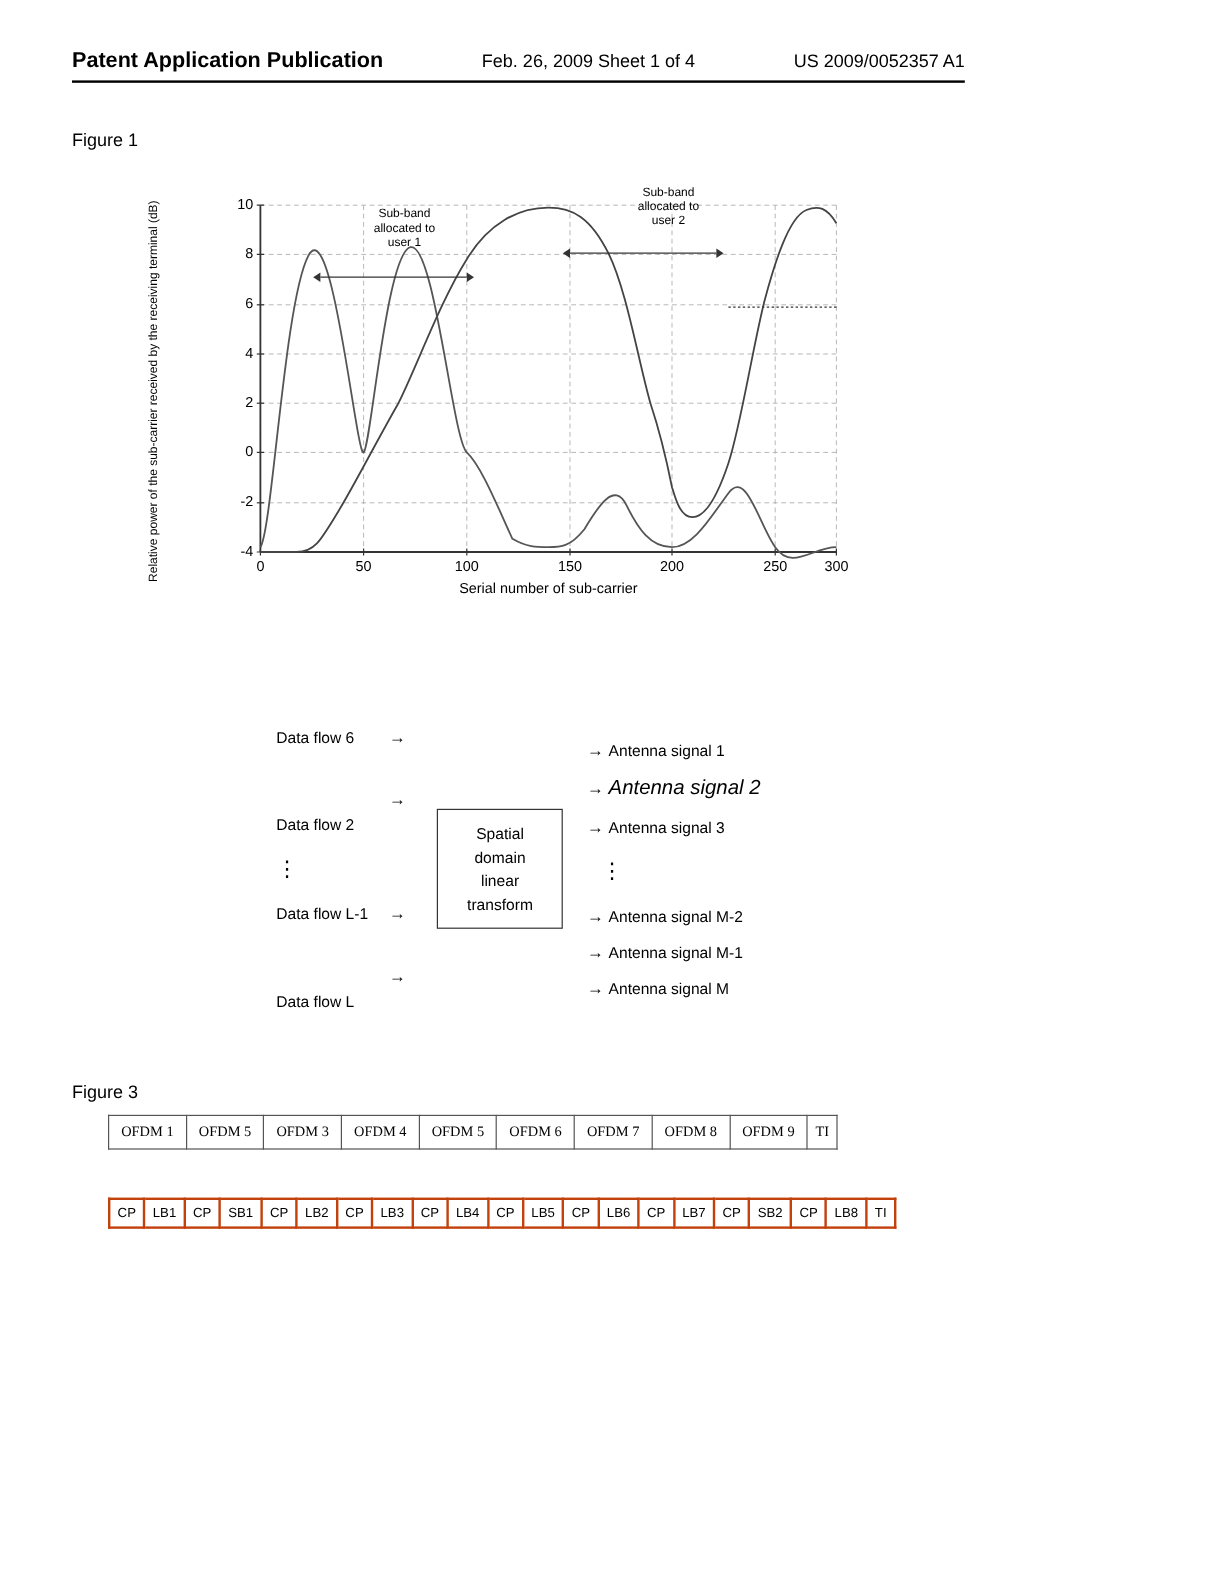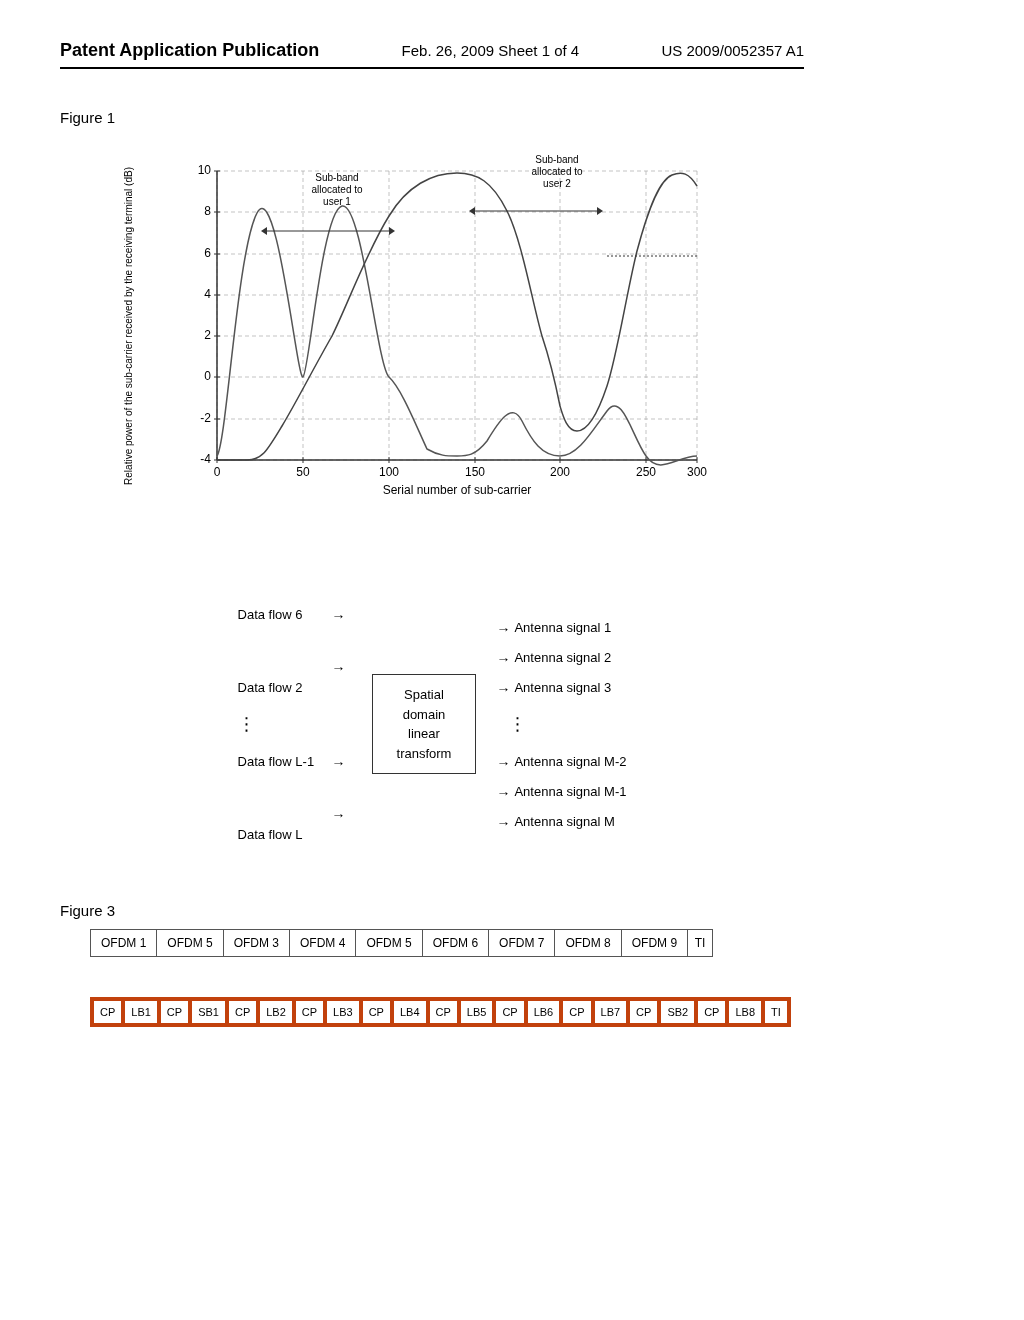--- a/index.html
+++ b/index.html
@@ -95,21 +95,21 @@
       gap: 4px;
     }
 
     
     .figure3-container {
       margin-bottom: 40px;
     }
     .ofdm-table {
       border-collapse: collapse;
       font-size: 12px;
-      font-family: Liberation Sans, sans-serif;
+      font-family: Liberation Serif, serif;
       margin-left: 30px;
     }
     .ofdm-table td {
       border: 1px solid #555;
       padding: 6px 10px;
       text-align: center;
       min-width: 55px;
     }
     .ofdm-table td.ti-cell {
       min-width: 25px;
@@ -120,21 +120,21 @@
     .figure4-container {
       margin-bottom: 40px;
     }
     .cp-table {
       border-collapse: collapse;
       font-size: 11px;
       font-family: Arial, sans-serif;
       margin-left: 30px;
     }
     .cp-table td {
-      border: 4px solid #c2410c;
+      border: 2px solid #c2410c;
       padding: 5px 6px;
       text-align: left;
       min-width: 28px;
     }
     .cp-table td.ti-cell {
       min-width: 22px;
     }
   </style>
 </head>
 <body>
@@ -296,21 +296,21 @@
 transform</span>
       </div>
 
       <div class="fig2-outputs">
         <div class="fig2-output-row">
           <span style="font-size:14px;">→</span>
           <span style="font-size:13px;font-family:Arial,sans-serif;">Antenna signal 1</span>
         </div>
         <div class="fig2-output-row">
           <span style="font-size:14px;">→</span>
-          <span style="font-size:13px;font-family:Arial,sans-serif;">Antenna signal 2</span>
+          <span style="font-size:17px;font-family:Arial,sans-serif;font-style:italic;">Antenna signal 2</span>
         </div>
         <div class="fig2-output-row">
           <span style="font-size:14px;">→</span>
           <span style="font-size:13px;font-family:Arial,sans-serif;">Antenna signal 3</span>
         </div>
         <div class="fig2-output-row" style="padding:4px 0;">
           <span style="font-size:18px; padding-left:12px;">⋮</span>
         </div>
         <div class="fig2-output-row">
           <span style="font-size:14px;">→</span>

